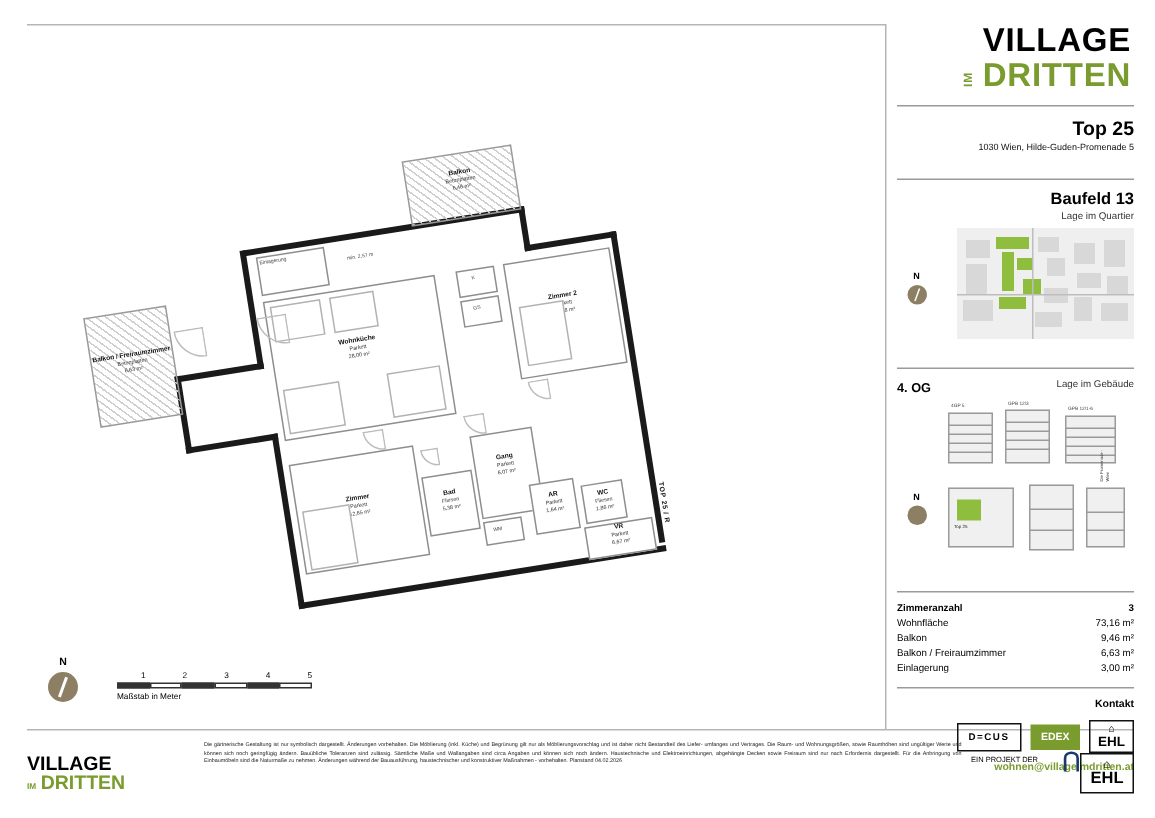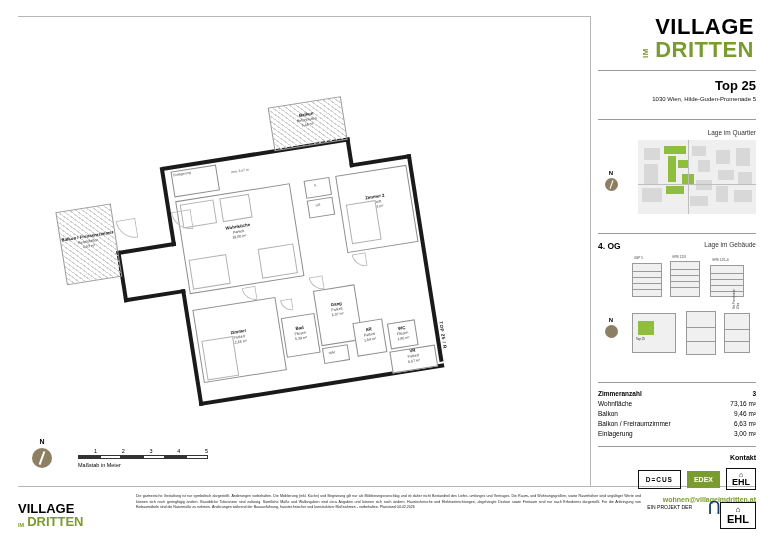--- a/index.html
+++ b/index.html
@@ -286,20 +286,21 @@
     </div>
 
     <div class="hr"></div>
     <div class="blk">
       <div class="top-title">Top 25</div>
       <div class="top-addr">1030 Wien, Hilde-Guden-Promenade 5</div>
     </div>
 
     <div class="hr"></div>
     <div class="blk">
+      <div class="bf-title">Baufeld 13</div>
       <div class="bf-sub">Lage im Quartier</div>
       <div class="map-box">
         <div class="compass">
           <div class="n">N</div>
           <div class="circ"></div>
         </div>
         <div class="map-img">
           <div class="mapblock" style="left:6px;top:8px;width:16px;height:12px;"></div>
           <div class="mapblock" style="left:6px;top:24px;width:14px;height:20px;"></div>
           <div class="mapblock" style="left:4px;top:48px;width:20px;height:14px;"></div>

